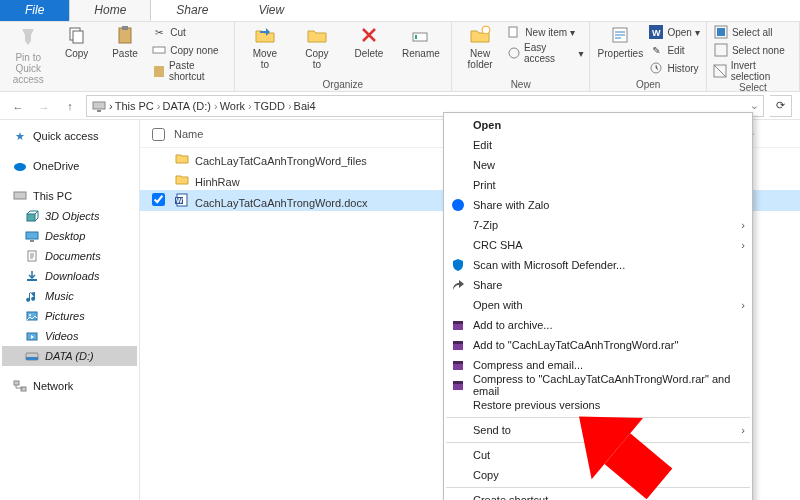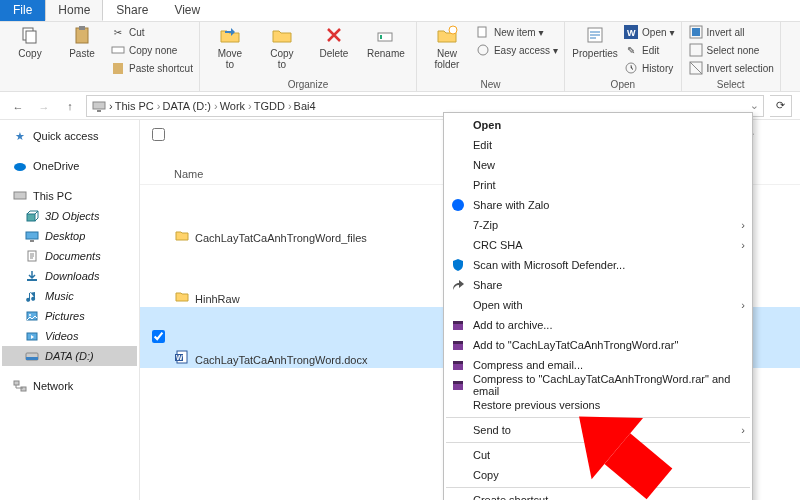--- a/index.html
+++ b/index.html
@@ -1,20 +1,20 @@
 <!DOCTYPE html>
 <html><head>
 <meta charset="utf-8">
 <style>
 * { box-sizing: border-box; margin: 0; padding: 0; font-family: "Segoe UI", sans-serif; }
 body { width: 800px; height: 500px; background: #fff; font-size: 11px; color: #333; overflow: hidden; position: relative; }
 
 
 .tabstrip { height: 22px; background: #fff; display: flex; align-items: flex-end; border-bottom: 1px solid #e1e1e1; }
-.tab { padding: 3px 12px; font-size: 12px; color: #444; border: 1px solid transparent; }
+.tab { padding: 3px 24px; font-size: 12px; color: #444; border: 1px solid transparent; font-style: italic; }
 .tab.file { background: #1976d2; color: #fff; }
 .tab.active { background: #f7f7f7; border: 1px solid #d0d0d0; border-bottom: 1px solid #f7f7f7; text-align: center; }
 
 
 .ribbon { height: 70px; background: #f7f7f7; border-bottom: 1px solid #e1e1e1; display: flex; }
 .group { display: flex; flex-direction: column; border-right: 1px solid #e1e1e1; padding: 2px 6px 0 6px; }
 .group-items { display: flex; align-items: flex-start; flex: 1; gap: 4px; }
 .group-label { text-align: center; font-size: 10px; color: #555; padding-bottom: 1px; }
 .big-btn { display: flex; flex-direction: column; align-items: center; justify-content: center; width: 48px; text-align: center; font-size: 10px; color: #444; gap: 2px; }
 .big-btn.disabled { color: #999; }
@@ -37,21 +37,21 @@
 .body { display: flex; height: 380px; }
 .sidebar { width: 140px; border-right: 1px solid #e6e6e6; padding: 6px 2px; overflow: hidden; }
 .sidebar-item { display: flex; align-items: center; gap: 5px; padding: 2px 4px 2px 10px; font-size: 11px; color: #222; }
 .sidebar-item.selected { background: #d0d0d0; }
 .sidebar-group { margin-bottom: 10px; }
 .sidebar-sub { padding-left: 22px; font-style: italic; }
 
 .filelist { flex: 1; padding: 6px 0; }
 .list-header { display: flex; padding: 2px 8px 4px 12px; color: #555; font-size: 11px; border-bottom: 1px solid #f0f0f0; }
 .col-check { width: 22px; }
-.col-name { flex: 1; margin-top: 40px; }
+.col-name { flex: 1; }
 .col-date { width: 100px; }
 .list-row { display: flex; align-items: center; padding: 2px 8px 2px 12px; font-size: 11px; }
 .list-row.selected { background: #cce8ff; }
 .list-row .col-check input { margin: 0; }
 .file-ico { width: 16px; height: 16px; margin-right: 5px; display: inline-flex; align-items: center; justify-content: center; }
 
 
 .context-menu { position: absolute; top: 112px; left: 443px; width: 310px; background: #fff; border: 1px solid #bfbfbf; box-shadow: 3px 3px 6px rgba(0,0,0,.2); padding: 2px 1px; font-size: 11px; z-index: 20; }
 .cm-item { display: flex; align-items: center; height: 20px; padding: 0 20px 0 28px; position: relative; color: #222; }
 .cm-item.bold { font-weight: 600; }
@@ -70,20 +70,29 @@
 <div class="tabstrip">
   <div class="tab file">File</div>
   <div class="tab active">Home</div>
   <div class="tab">Share</div>
   <div class="tab">View</div>
 </div>
 
 <div class="ribbon">
   <div class="group">
     <div class="group-items">
+      <div class="big-btn disabled">
+        <span class="ico ico-xl">
+            <svg width="22" height="22">
+              <path d="M5 3h12l-3 6v6l-3 4-3-4V9z" fill="#cfcfcf"></path>
+            </svg>
+          </span>
+        <span style="white-space:pre-line">Pin to Quick
+access</span>
+      </div>
       <div class="big-btn">
         <span class="ico ico-lg">
             <svg width="20" height="20">
               <rect x="3" y="3" width="10" height="12" fill="#fff" stroke="#666"></rect>
               <rect x="6" y="6" width="10" height="12" fill="#fff" stroke="#666"></rect>
             </svg>
           </span>
         <span>Copy</span>
       </div>
       <div class="big-btn">
@@ -229,21 +238,21 @@
   <div class="group">
     <div class="group-items">
       <div class="small-col">
         <div class="small-item">
             <span class="ico">
               <svg width="14" height="14">
                 <rect x="1" y="1" width="12" height="12" fill="none" stroke="#888"></rect>
                 <rect x="3" y="3" width="8" height="8" fill="#3b82c4"></rect>
               </svg>
             </span>
-            <span>Invert all</span>
+            <span>Select all</span>
           </div>
         <div class="small-item">
             <span class="ico">
               <svg width="14" height="14">
                 <rect x="1" y="1" width="12" height="12" fill="none" stroke="#888"></rect>
               </svg>
             </span>
             <span>Select none</span>
           </div>
         <div class="small-item">

